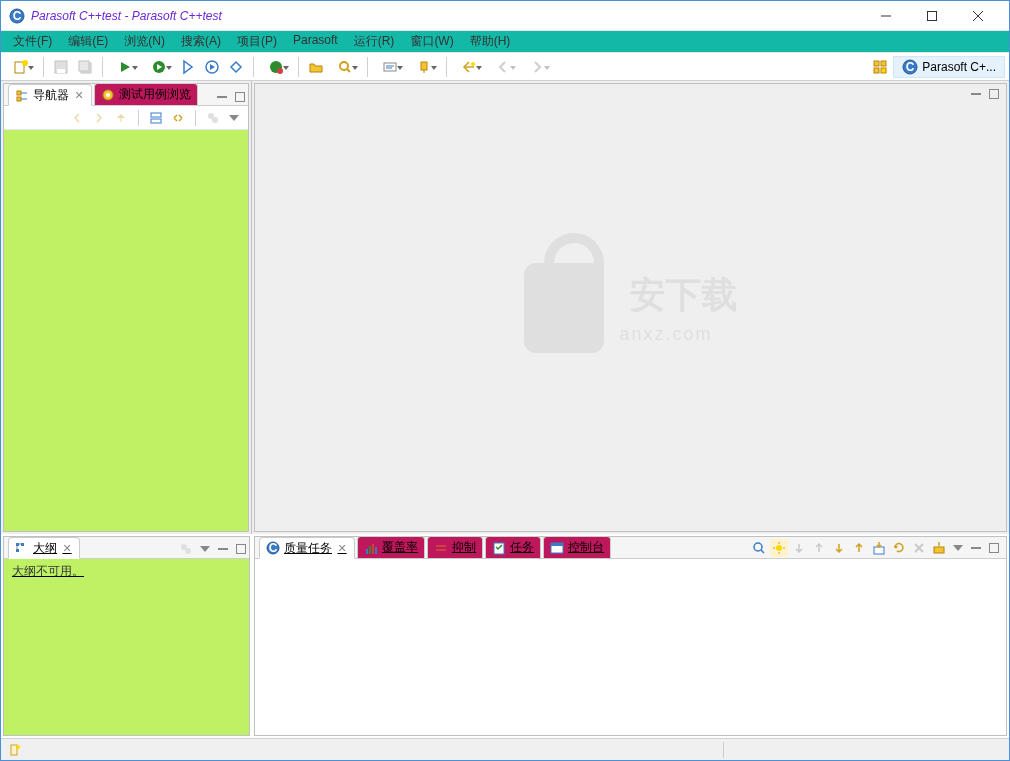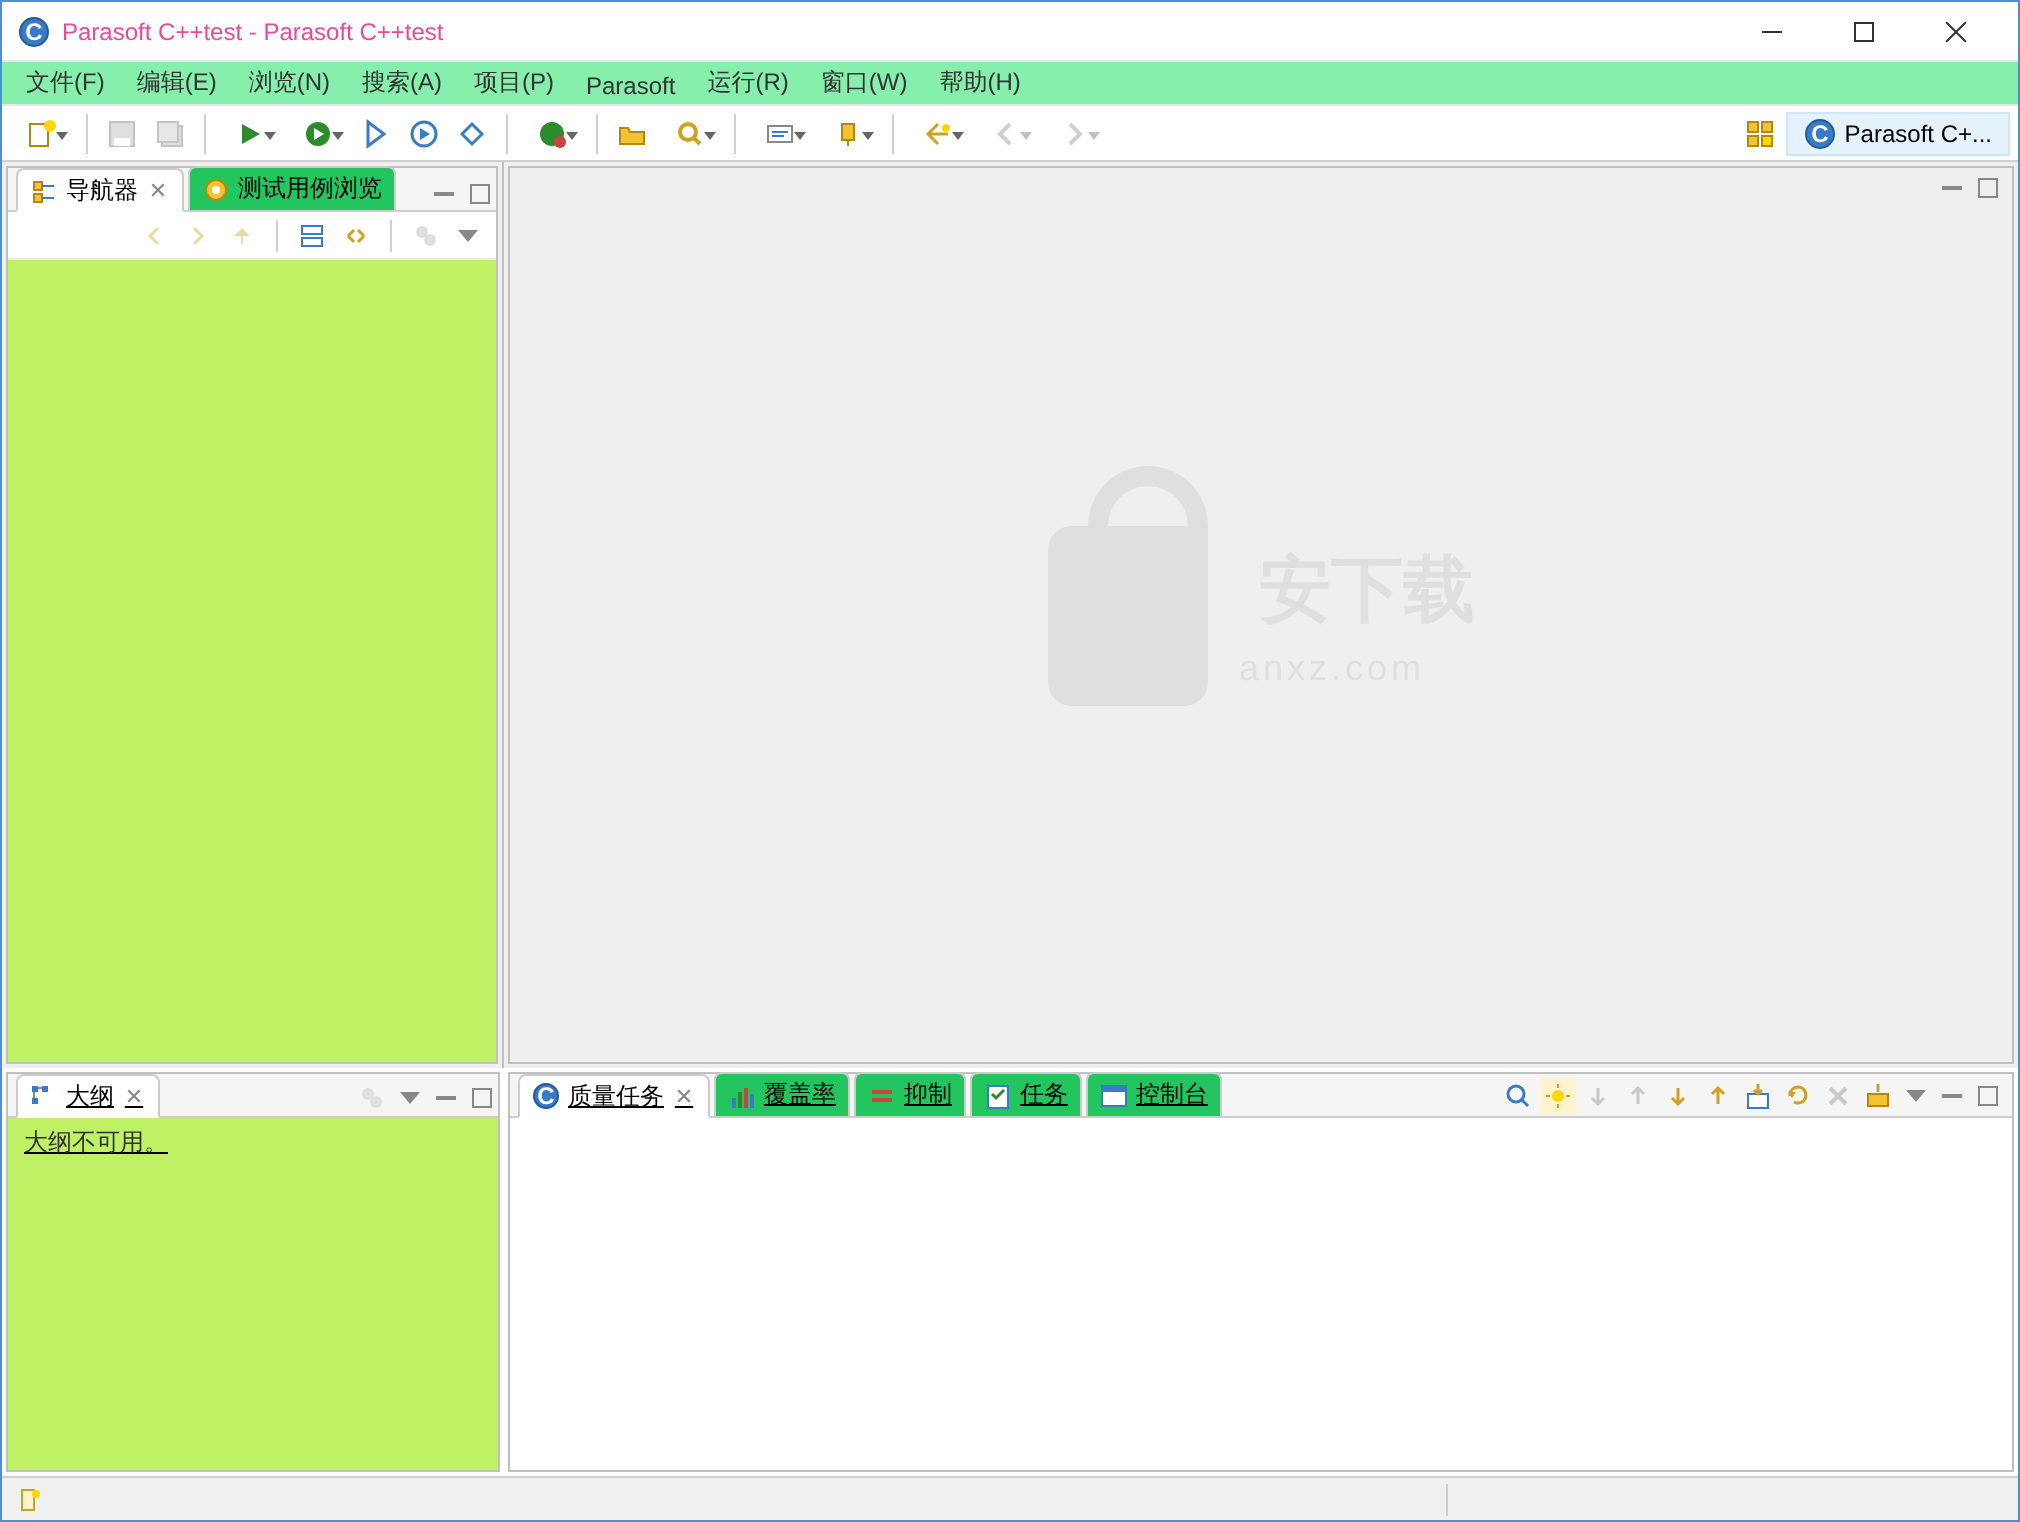--- a/index.html
+++ b/index.html
@@ -1,26 +1,26 @@
 <!DOCTYPE html>
 <html><head>
 <meta charset="utf-8">
 <style>
 * { box-sizing: border-box; margin: 0; padding: 0; font-family: "Microsoft YaHei", "Segoe UI", sans-serif; font-size: 12px; }
 body { background: #fff; width: 1010px; height: 761px; border: 1px solid #4a90d9; overflow: hidden; display: flex; flex-direction: column; }
 
 
 .titlebar { height: 30px; background: #fff; display: flex; align-items: center; padding: 0 8px; border-bottom: 1px solid #e8e8e8; }
 .titlebar .appicon { width: 16px; height: 16px; margin-right: 6px; }
-.titlebar .title { flex: 1; color: #ec4899; }
+.titlebar .title { flex: 1; color: #6d28d9; font-style: italic; }
 .winbtns { display: flex; }
 .winbtn { width: 46px; height: 28px; display: flex; align-items: center; justify-content: center; color: #333; }
 
 
-.menubar { height: 22px; background: #86efac; display: flex; align-items: flex-end; padding: 0 4px; border-bottom: 1px solid #e8e8e8; }
+.menubar { height: 22px; background: #14b8a6; display: flex; align-items: flex-start; padding: 0 4px; border-bottom: 1px solid #e8e8e8; }
 .menuitem { padding: 2px 8px; color: #333; }
 
 
 .toolbar { height: 28px; background: #fff; display: flex; align-items: center; padding: 2px 4px; border-bottom: 1px solid #d0d0d0; gap: 2px; }
 .toolbtn { min-width: 22px; height: 22px; display: flex; align-items: center; justify-content: center; border: 1px solid transparent; padding: 0 2px; position: relative; }
 .toolbtn.dd { min-width: 32px; }
 .toolbtn.dd::after { content: ""; position: absolute; right: 2px; top: 9px; border-left: 3px solid transparent; border-right: 3px solid transparent; border-top: 4px solid #666; }
 .tsep { width: 1px; height: 20px; background: #d0d0d0; margin: 0 4px; }
 .toolbar-right { margin-left: auto; display: flex; align-items: center; gap: 2px; }
 .perspective-btn { height: 22px; padding: 0 8px; display: flex; align-items: center; gap: 4px; background: #e5f1fb; border: 1px solid #cce8ff; }
@@ -30,21 +30,21 @@
 .left-col { width: 251px; display: flex; flex-direction: column; border-right: 1px solid #c0c0c0; }
 .right-col { flex: 1; display: flex; flex-direction: column; }
 .editor-area { flex: 1; background: #efefef; position: relative; border: 1px solid #c0c0c0; margin: 2px; }
 .editor-ctrls { position: absolute; top: 2px; right: 4px; display: flex; gap: 2px; }
 
 
 .view { background: #fff; border: 1px solid #c0c0c0; margin: 2px; display: flex; flex-direction: column; min-height: 0; }
 .view.nav { flex: 1; text-align: center; }
 .view.bottom { height: 200px; text-decoration: underline; }
 .view-tabs { height: 22px; display: flex; align-items: flex-end; background: #f5f5f5; border-bottom: 1px solid #ccc; position: relative; padding-left: 4px; }
-.tab { height: 22px; padding: 0 6px; display: flex; align-items: center; gap: 4px; background: #22c55e; border: 1px solid #ccc; border-bottom: none; border-top-left-radius: 4px; border-top-right-radius: 4px; margin-right: 2px; position: relative; }
+.tab { height: 22px; padding: 0 6px; display: flex; align-items: center; gap: 4px; background: #be185d; border: 1px solid #ccc; border-bottom: none; border-top-left-radius: 4px; border-top-right-radius: 4px; margin-right: 2px; position: relative; }
 .tab.active { background: #fff; border-bottom: 1px solid #fff; margin-bottom: -1px; }
 .tab .closex { width: 12px; height: 12px; display: flex; align-items: center; justify-content: center; color: #888; font-size: 11px; }
 .view-ctrls { margin-left: auto; display: flex; gap: 2px; align-items: center; }
 .vcbtn { width: 16px; height: 16px; display: flex; align-items: center; justify-content: center; color: #666; }
 .view-body { flex: 1; background: #bef264; padding: 4px 8px; overflow: auto; color: #333; }
 .nav-toolbar { height: 24px; display: flex; align-items: center; justify-content: flex-end; padding: 0 6px; gap: 4px; border-bottom: 1px solid #e8e8e8; }
 .nav-toolbar .tsep { height: 16px; }
 .vtbtn { width: 18px; height: 18px; display: flex; align-items: center; justify-content: center; }
 
 

